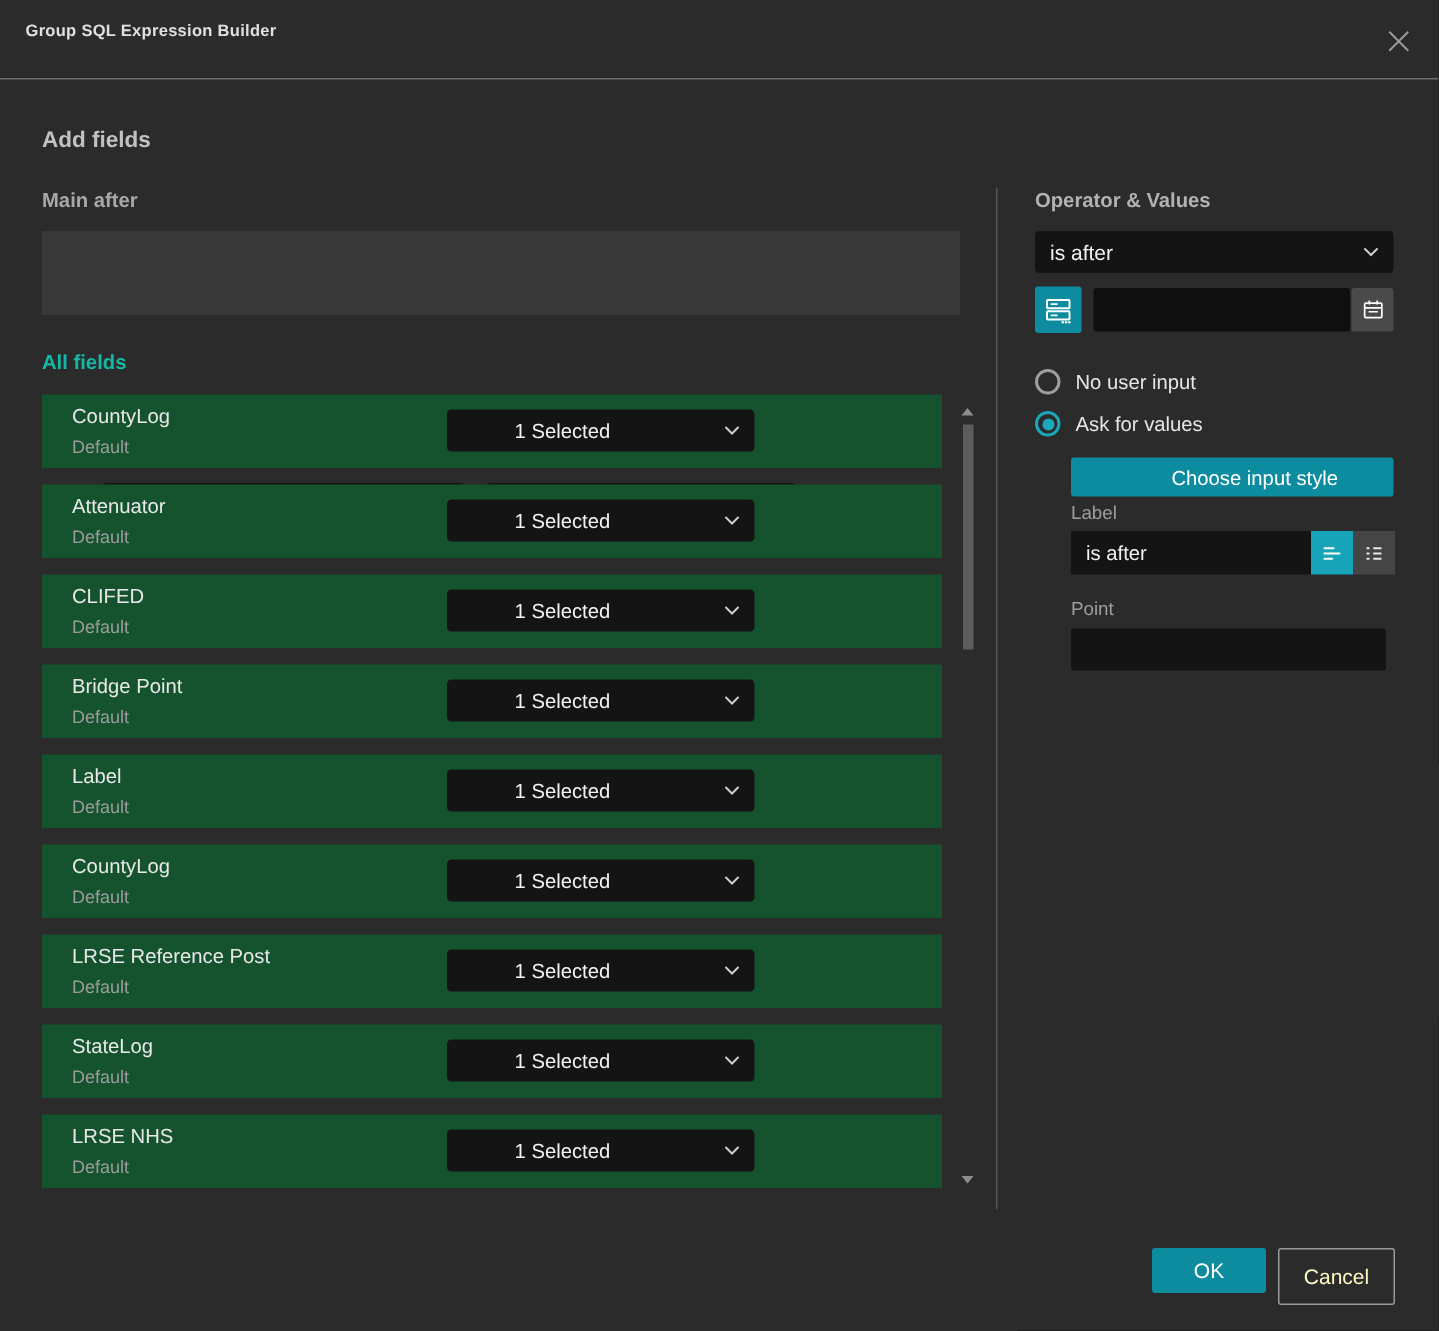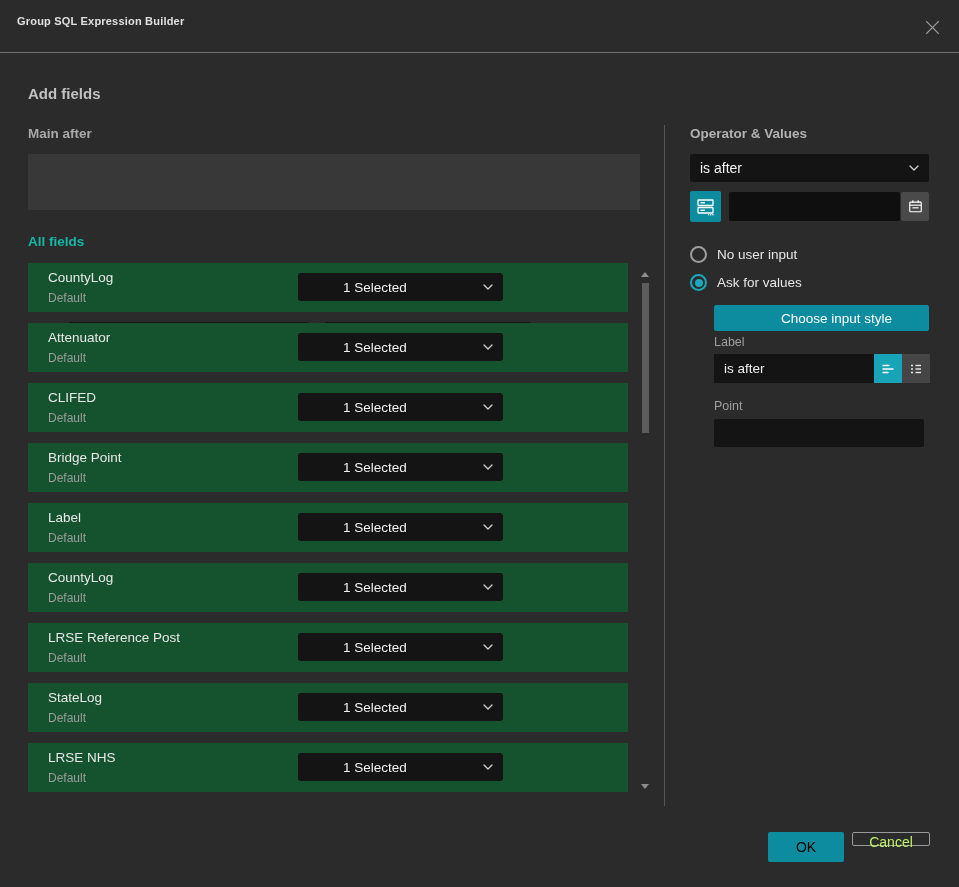--- a/index.html
+++ b/index.html
@@ -52,22 +52,22 @@
   .radio-label{margin-left:10px;font-size:13.5px;color:#e6e6e6;}
   .choose-btn{position:absolute;left:714px;top:305px;width:215px;height:26px;background:#0e8c9f;color:#ffffff;font-size:13.5px;border:none;border-radius:2px;display:flex;align-items:center;justify-content:center;cursor:pointer;font-family:"Liberation Sans",sans-serif;padding-left:36px;}
   .lbl-label{position:absolute;left:714px;top:335px;font-size:12.5px;color:#9e9e9e;text-align:right;}
   .label-input{position:absolute;left:714px;top:354px;width:160px;height:29px;background:#141414;border:none;color:#f0f0f0;font-size:13.5px;padding:0 10px;box-sizing:border-box;font-family:"Liberation Sans",sans-serif;}
   .style-btn{position:absolute;top:354px;width:28px;height:29px;border:none;display:flex;align-items:center;justify-content:center;cursor:pointer;padding:0;}
   #style-btn-text{left:874px;background:#17a4b8;}
   #style-btn-list{left:902px;background:#454545;}
   .hint-label{position:absolute;left:714px;top:399px;font-size:12.5px;color:#9e9e9e;}
   .hint-input{position:absolute;left:714px;top:419px;width:210px;height:28px;background:#141414;border:none;border-radius:2px;color:#f0f0f0;font-size:13.5px;padding:0 10px;box-sizing:border-box;font-family:"Liberation Sans",sans-serif;}
   
-  .ok-btn{position:absolute;left:768px;top:832px;width:76px;height:30px;background:#0e8c9f;color:#000000;font-size:14px;border:none;border-radius:2px;cursor:pointer;font-family:"Liberation Sans",sans-serif;}
-  .cancel-btn{position:absolute;left:852px;top:832px;width:78px;height:14px;background:transparent;color:#bef264;font-size:14px;border:1px solid #9a9a9a;border-radius:2px;cursor:pointer;font-family:"Liberation Sans",sans-serif;box-sizing:border-box;}
+  .ok-btn{position:absolute;left:768px;top:832px;width:76px;height:30px;background:#0e8c9f;color:#ffffff;font-size:14px;border:none;border-radius:2px;cursor:pointer;font-family:"Liberation Sans",sans-serif;}
+  .cancel-btn{position:absolute;left:852px;top:832px;width:78px;height:38px;background:transparent;color:#fef9c3;font-size:14px;border:1px solid #9a9a9a;border-radius:2px;cursor:pointer;font-family:"Liberation Sans",sans-serif;box-sizing:border-box;}
 </style>
 </head>
 <body>
 
 <div id="app">
 
   <div class="titlebar">
     <div class="title">Group SQL Expression Builder</div>
     <button class="close-btn">
       <span style="display:flex;">

